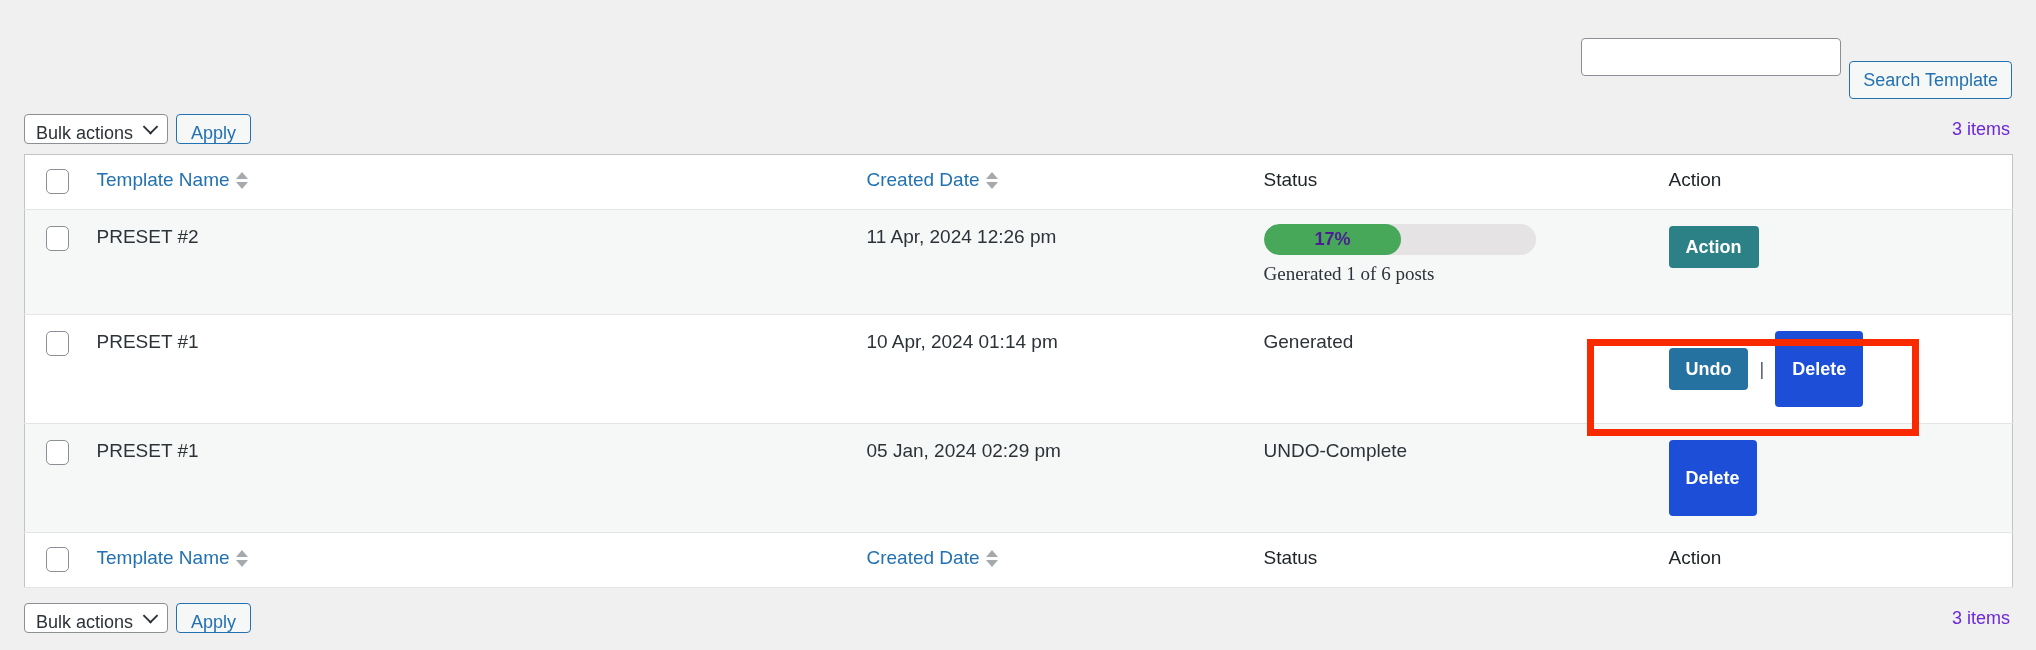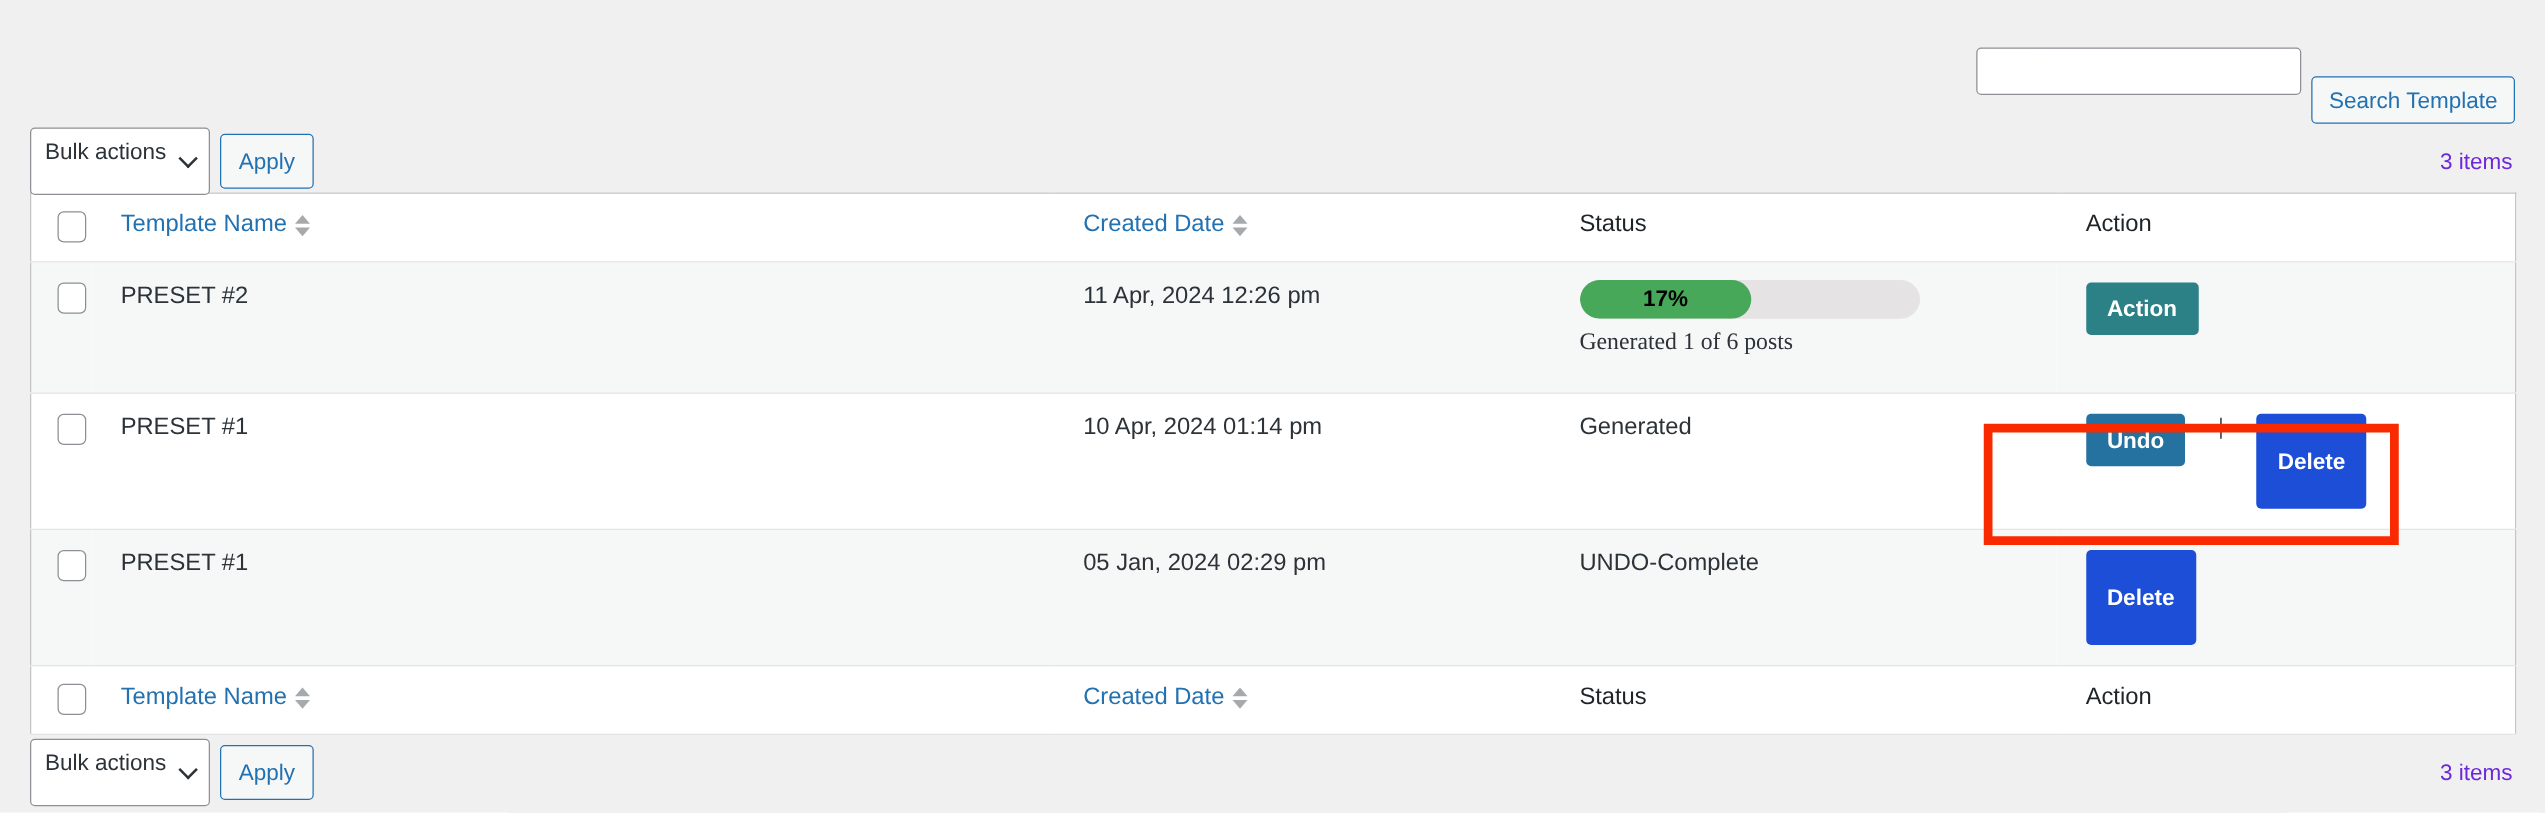--- a/index.html
+++ b/index.html
@@ -69,21 +69,21 @@
 
   
   .tablenav {
     display: flex;
     align-items: center;
     margin-top: 9px;
     height: 42px;
   }
   .bulk-select {
     position: relative;
-    height: 54px;
+    height: 30px;
     box-sizing: border-box;
     border: 1px solid #8c8f94;
     border-radius: 4px;
     background: #fff;
     color: #2c3338;
     font-size: 18px;
     padding: 0 34px 0 11px;
     line-height: 36px;
     cursor: pointer;
     min-width: 131px;
@@ -93,21 +93,21 @@
     right: 11px;
     top: 50%;
     width: 9px;
     height: 9px;
     border-right: 2px solid #2c3338;
     border-bottom: 2px solid #2c3338;
     transform: translateY(-70%) rotate(45deg);
   }
   .apply-btn {
     margin-left: 8px;
-    height: 44px;
+    height: 30px;
     box-sizing: border-box;
     border: 1px solid #2271b1;
     border-radius: 4px;
     background: #f6f7f7;
     color: #2271b1;
     font-size: 18px;
     padding: 0 14px;
     line-height: 36px;
     cursor: pointer;
     font-family: "Liberation Sans", sans-serif;
@@ -210,21 +210,21 @@
     position: relative;
     margin-top: -2px;
   }
   .progress-fill {
     height: 100%;
     background: #48a85a;
     border-radius: 16px;
     display: flex;
     align-items: center;
     justify-content: center;
-    color: #000000;
+    color: #4c1d95;
     font-size: 18px;
     font-weight: bold;
   }
   .progress-note {
     margin-top: 8px;
     font-family: "Liberation Serif", serif;
     font-size: 19px;
     color: #2c3338;
   }
 
@@ -244,21 +244,21 @@
   .btn-resume { background: #2b8186; padding: 12px 17px; }
   .btn-undo   { background: #2571a0; padding: 12px 17px; }
   .btn-delete { background: #1d4ed8; padding: 29px 17px; }
   .sep {
     display: inline-block;
     color: #50575e;
     font-size: 18px;
     margin: 0 11px;
     vertical-align: middle;
   }
-  .action-cell-inner { display: flex; align-items: flex-start; gap: 15px; }
+  .action-cell-inner { display: flex; align-items: center; }
 
   
   .annotation-box {
     position: absolute;
     left: 1587px;
     top: 325px;
     width: 332px;
     height: 97px;
     box-sizing: border-box;
     border: 7px solid #fa2a00;

